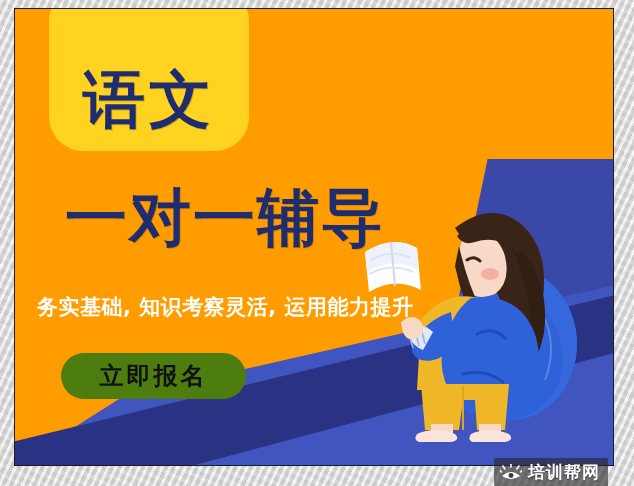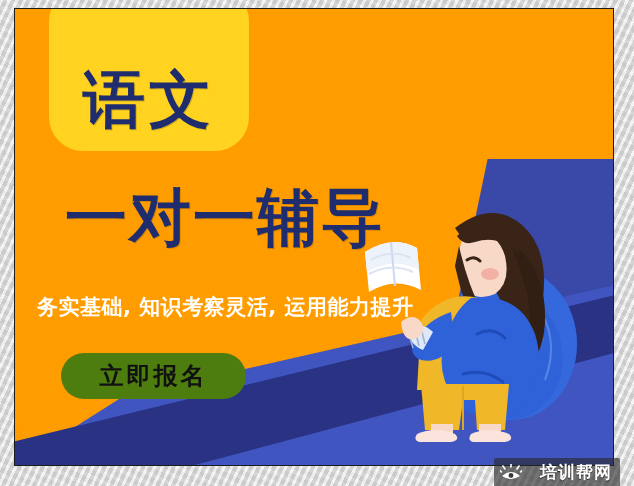--- a/index.html
+++ b/index.html
@@ -142,21 +142,21 @@
     position:absolute;
     right:24px;bottom:16px;
     width:230px;height:255px;
     pointer-events:none;
   }
 
   
   #watermark{
     position:absolute;
     left:494px;top:458px;
-    display:flex;align-items:center;gap:18px;
+    display:flex;align-items:center;gap:6px;
     background:rgba(40,40,40,.62);
     padding:3px 8px 3px 6px;
     border-radius:2px;
   }
   #watermark .wm-text{
     color:#ffffff;font-size:17px;font-weight:bold;
     letter-spacing:1px;
     font-family:"DejaVu Sans","Liberation Sans",sans-serif;
     text-shadow:0 1px 1px rgba(0,0,0,.6);
   }

